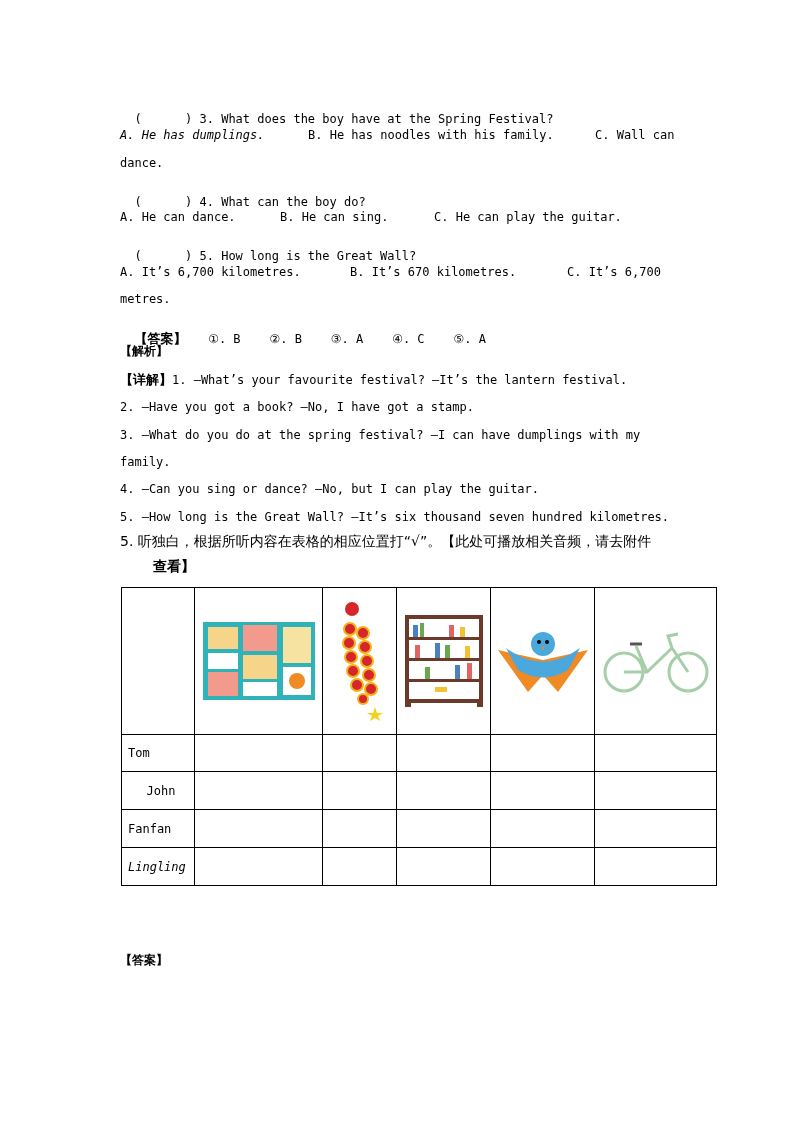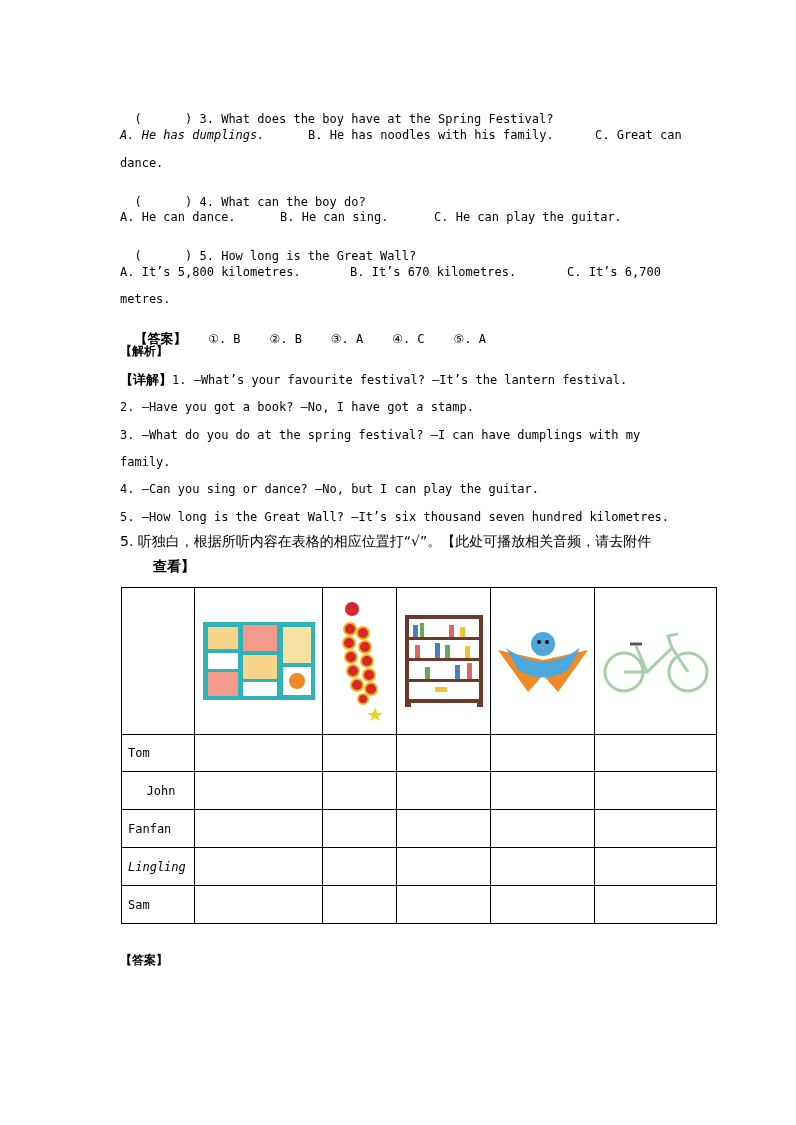--- a/index.html
+++ b/index.html
@@ -14,34 +14,34 @@
   .imgcell { display: flex; align-items: center; justify-content: center; height: 146px; }
 </style>
 </head>
 <body>
 
 <div class="q" style="left:120px;top:98px;">
   <span>(      )</span> <span>3.</span> <span>What does the boy have at the Spring Festival?</span>
 </div>
 <div class="q" style="left:120px;top:128px;font-style:italic;">A. He has dumplings.</div>
 <div class="q" style="left:308px;top:128px;">B. He has noodles with his family.</div>
-<div class="q" style="left:595px;top:128px;">C. Great can</div>
+<div class="q" style="left:595px;top:128px;">C. Wall can</div>
 <div class="q" style="left:120px;top:156px;">dance.</div>
 
 <div class="q" style="left:120px;top:181px;">
   <span>(      )</span> <span>4.</span> <span>What can the boy do?</span>
 </div>
 <div class="q" style="left:120px;top:210px;">A. He can dance.</div>
 <div class="q" style="left:280px;top:210px;">B. He can sing.</div>
 <div class="q" style="left:434px;top:210px;">C. He can play the guitar.</div>
 
 <div class="q" style="left:120px;top:235px;">
   <span>(      )</span> <span>5.</span> <span>How long is the Great Wall?</span>
 </div>
-<div class="q" style="left:120px;top:265px;">A. It’s 5,800 kilometres.</div>
+<div class="q" style="left:120px;top:265px;">A. It’s 6,700 kilometres.</div>
 <div class="q" style="left:350px;top:265px;">B. It’s 670 kilometres.</div>
 <div class="q" style="left:567px;top:265px;">C. It’s 6,700</div>
 <div class="q" style="left:120px;top:292px;">metres.</div>
 
 <div class="q" style="left:120px;top:316px;">
   <span class="cn bold">【答案】</span>   <span>①. B    ②. B    ③. A    ④. C    ⑤. A</span>
 </div>
 <div class="q cn bold" style="left:120px;top:343px;">【解析】</div>
 <div class="q" style="left:120px;top:371px;"><span class="cn bold">【详解】</span><span>1. —What’s your favourite festival? —It’s the lantern festival.</span></div>
 <div class="q" style="left:120px;top:400px;">2. —Have you got a book? —No, I have got a stamp.</div>
@@ -175,24 +175,16 @@
         <td></td>
   </tr>
   <tr style="height:38px;font-style:italic;">
     <td class="name">Lingling</td>
     <td></td>
         <td></td>
         <td></td>
         <td></td>
         <td></td>
   </tr>
-  <tr style="height:38px;">
-    <td class="name">Sam</td>
-    <td></td>
-        <td></td>
-        <td></td>
-        <td></td>
-        <td></td>
-  </tr>
 </tbody>
   </table>
 
 <div class="q cn bold" style="left:120px;top:952px;">【答案】</div>
 
 </body></html>

